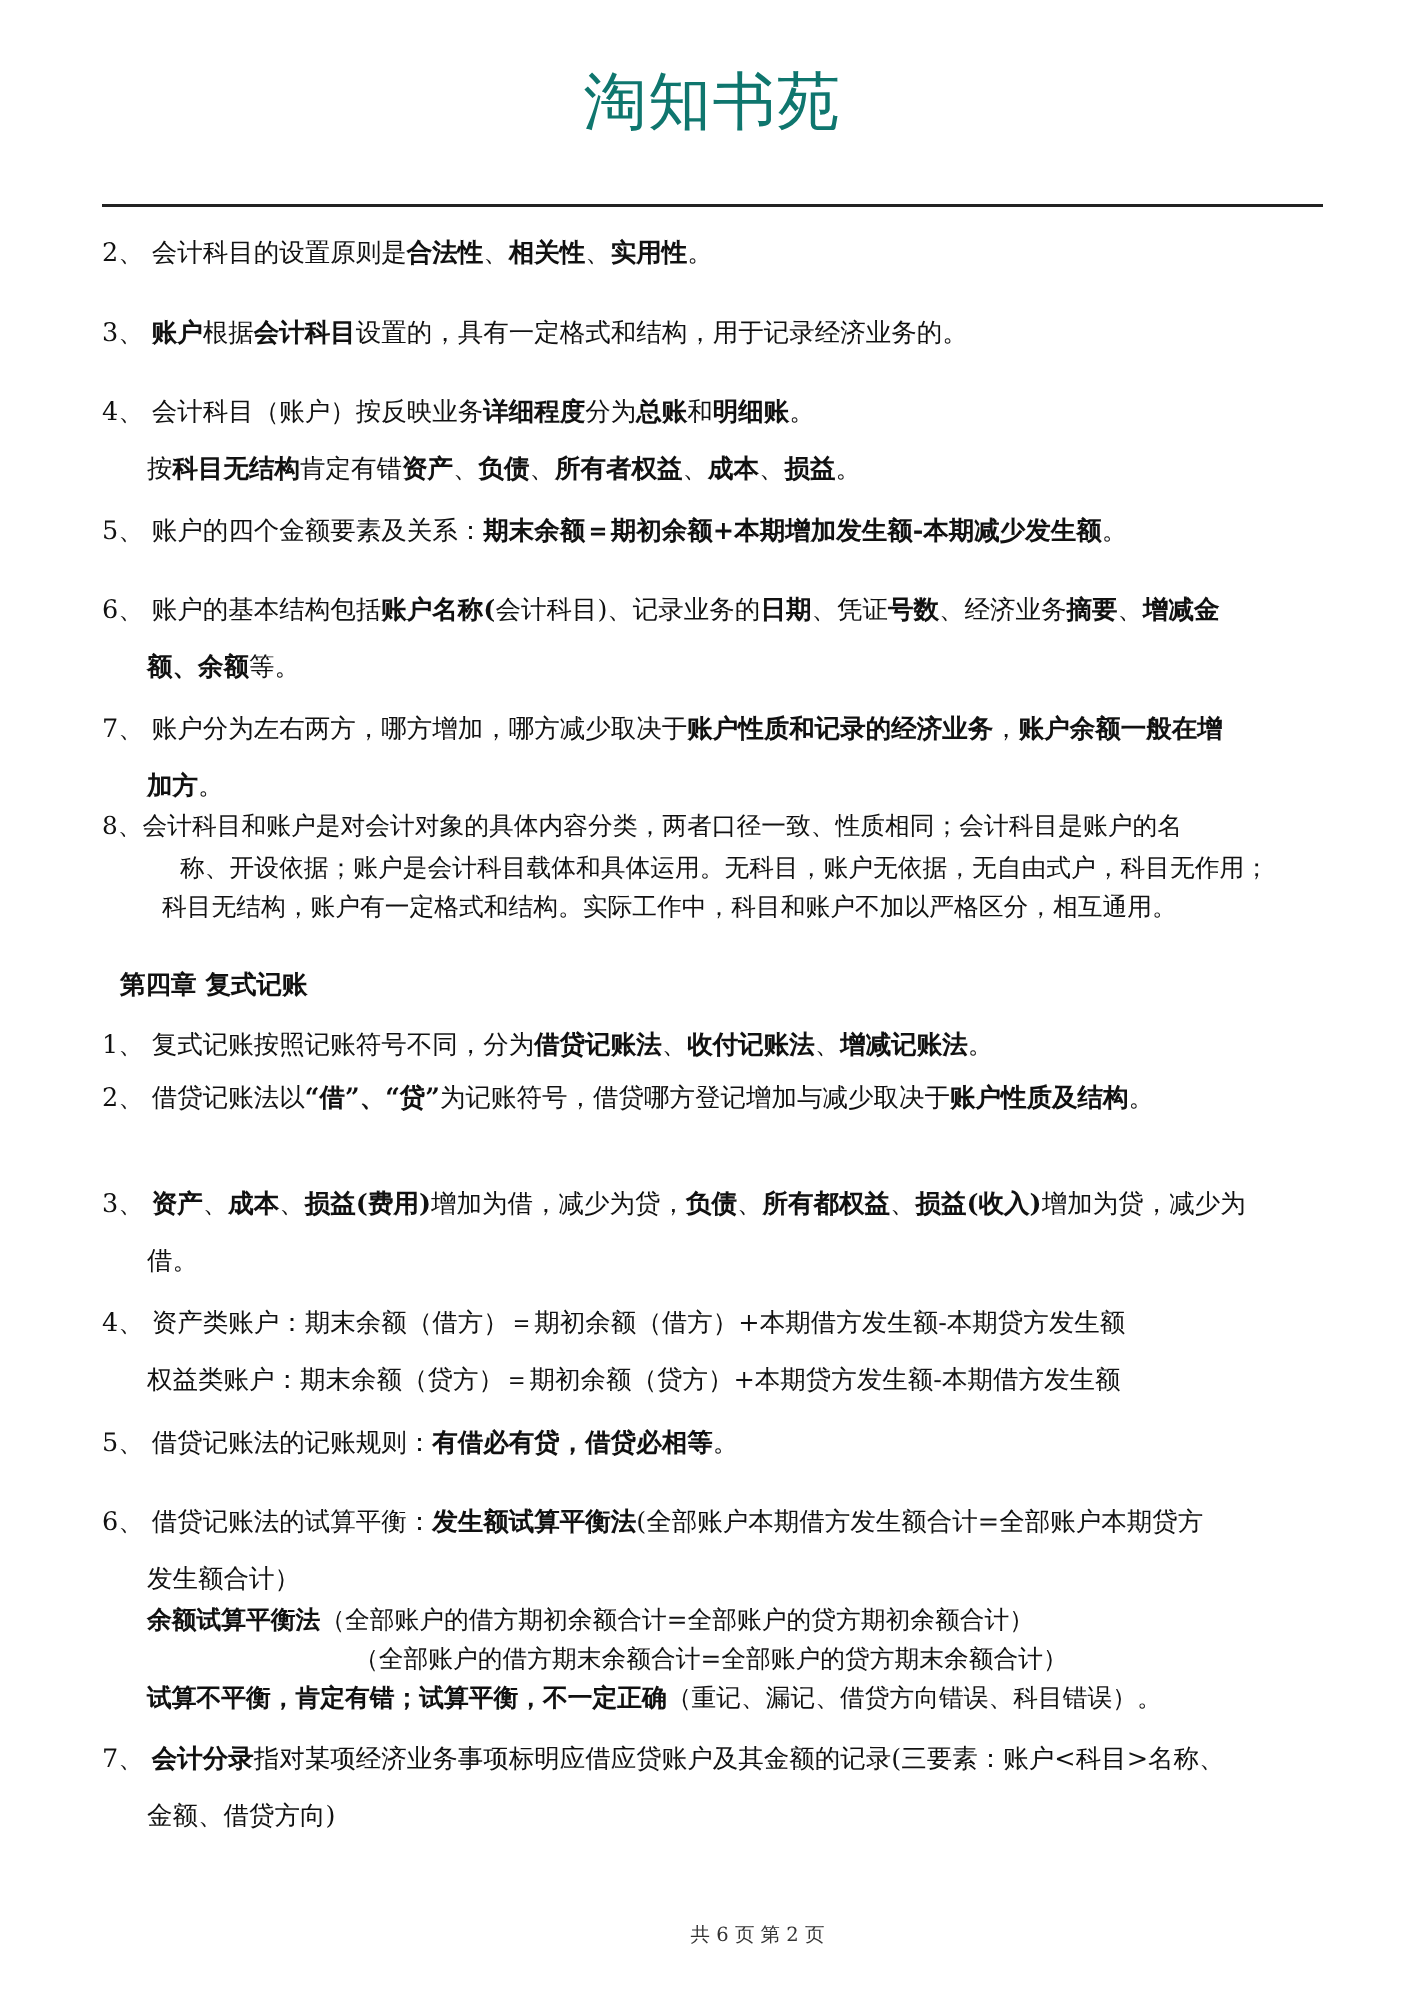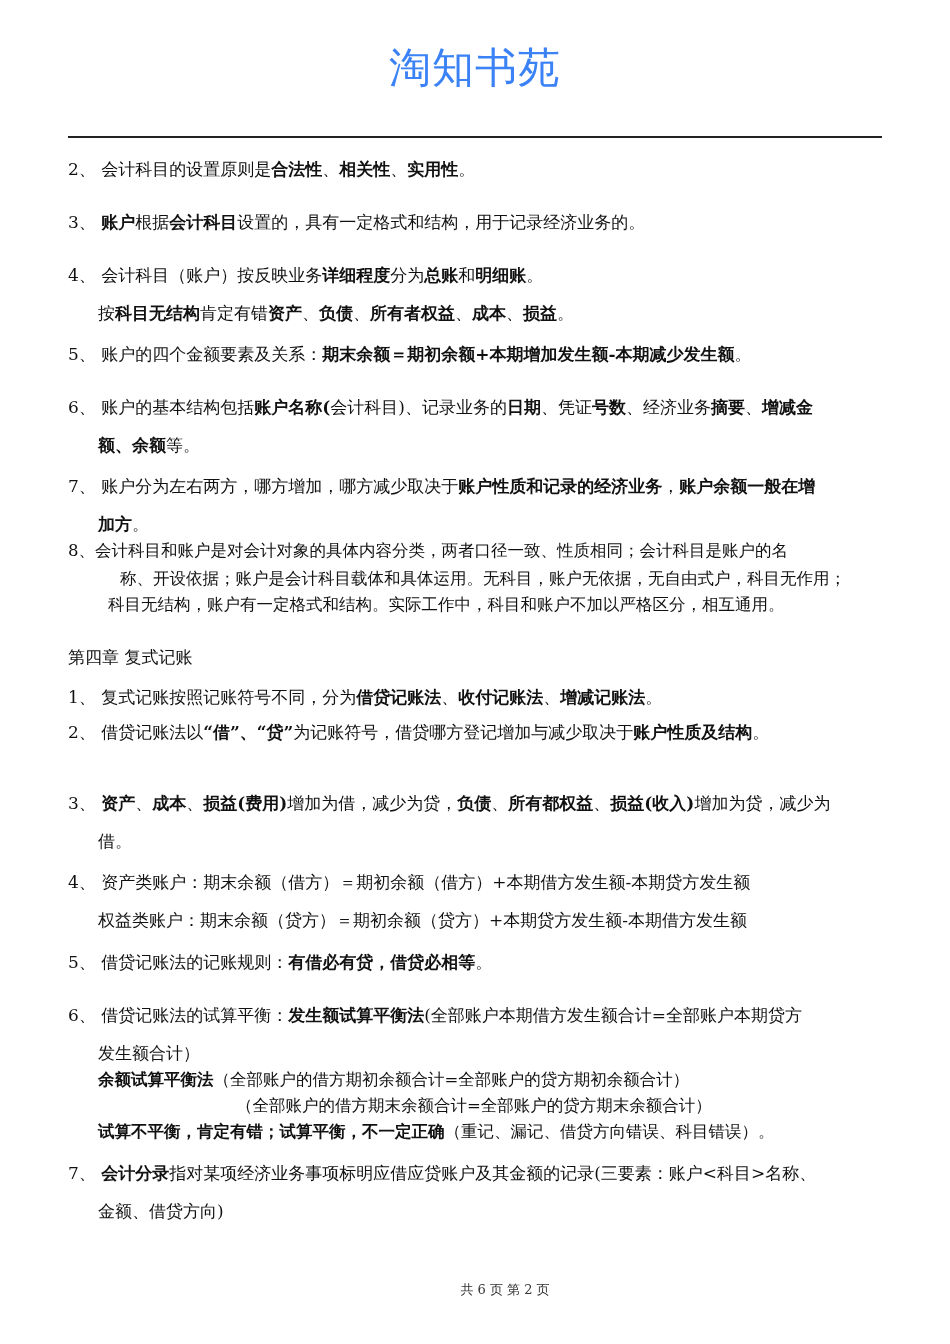--- a/index.html
+++ b/index.html
@@ -1,24 +1,24 @@
 <!DOCTYPE html>
 <html><head>
 <meta charset="utf-8">
 <style>
   html, body { margin: 0; padding: 0; background: #ffffff; }
   body { width: 950px; height: 1344px; position: relative; overflow: hidden;
          font-family: "DejaVu Serif", "Liberation Serif", serif; color: #111; }
   .title { position: absolute; top: 40px; left: 0; width: 950px; text-align: center;
-           font-size: 42px; color: #3b82f6; font-family: "DejaVu Serif", serif; letter-spacing: 1px; }
+           font-size: 42px; color: #0f766e; font-family: "DejaVu Serif", serif; letter-spacing: 1px; }
   .rule { position: absolute; top: 136px; left: 68px; width: 814px; height: 2px; background: #222; }
   .line { position: absolute; left: 68px; width: 820px; font-size: 17px; line-height: 22px; white-space: nowrap; }
   .ind { left: 98px; }
   .u { font-weight: bold; text-underline-offset: 3px; }
-  .b { font-weight: normal; }
+  .b { font-weight: bold; margin-left: 12px; }
   .sm { font-size: 16.5px; }
   .footer { position: absolute; top: 1281px; left: 0; width: 950px; text-align: center; font-size: 13px; color: #333; padding-left: 30px; }
 </style>
 </head>
 <body>
 
 <div class="title">淘知书苑</div>
 <div class="rule"></div>
 
 <div class="line" style="top:158px">

